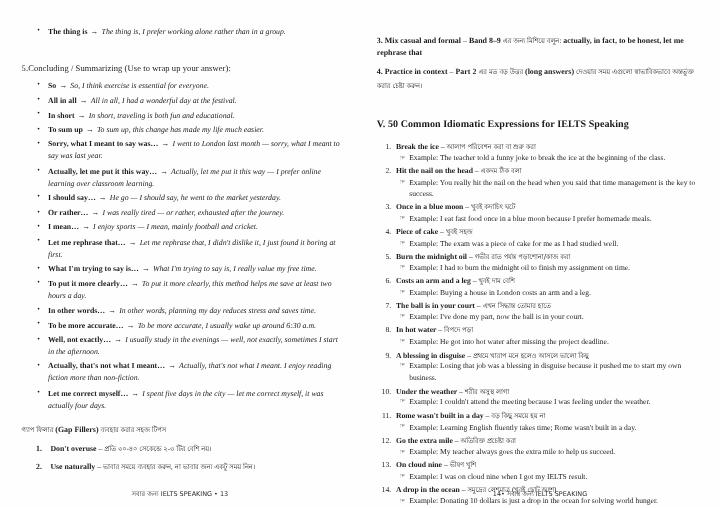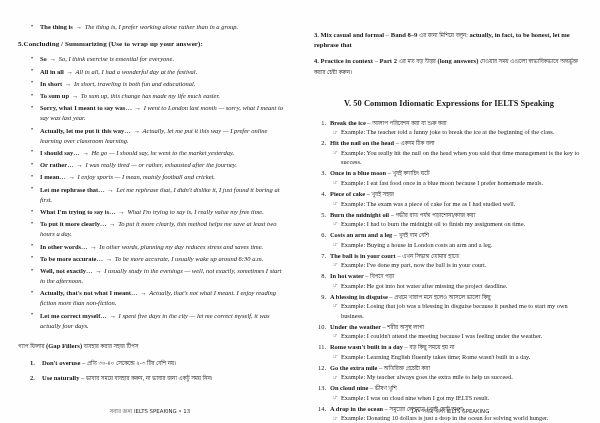--- a/index.html
+++ b/index.html
@@ -26,23 +26,23 @@
     position: relative;
     box-sizing: border-box;
     background: #fefefe;
   }
   .page-left { padding: 22px 14px 0 18px; }
   .page-right { padding: 30px 16px 0 14px; }
 
   
   .sec-head {
     font-size: 7.1px;
-    font-weight: bold;
+    font-weight: normal;
     line-height: 1.45;
-    margin: 7px 0 5px 0;
+    margin: 20px 0 5px 0;
     letter-spacing: 0.01em;
   }
 
   ul.bullets {
     list-style: none;
     margin: 0 0 0 0;
     padding: 0 0 0 14px;
   }
   ul.bullets > li {
     position: relative;
@@ -105,21 +105,21 @@
   .para-num {
     position: relative;
     font-size: 6.6px;
     line-height: 1.55;
     margin: 0 0 6px 0;
     padding-left: 0;
   }
   .para-num .pn { font-weight: bold; }
 
   .big-title {
-    text-align: center;
+    text-align: left;
     font-size: 8.4px;
     font-weight: bold;
     margin: 22px 0 10px 0;
     letter-spacing: 0.005em;
   }
 
   .idiom-list { margin: 0; padding: 0; }
   .idiom {
     margin: 0 0 0.5px 0;
   }

